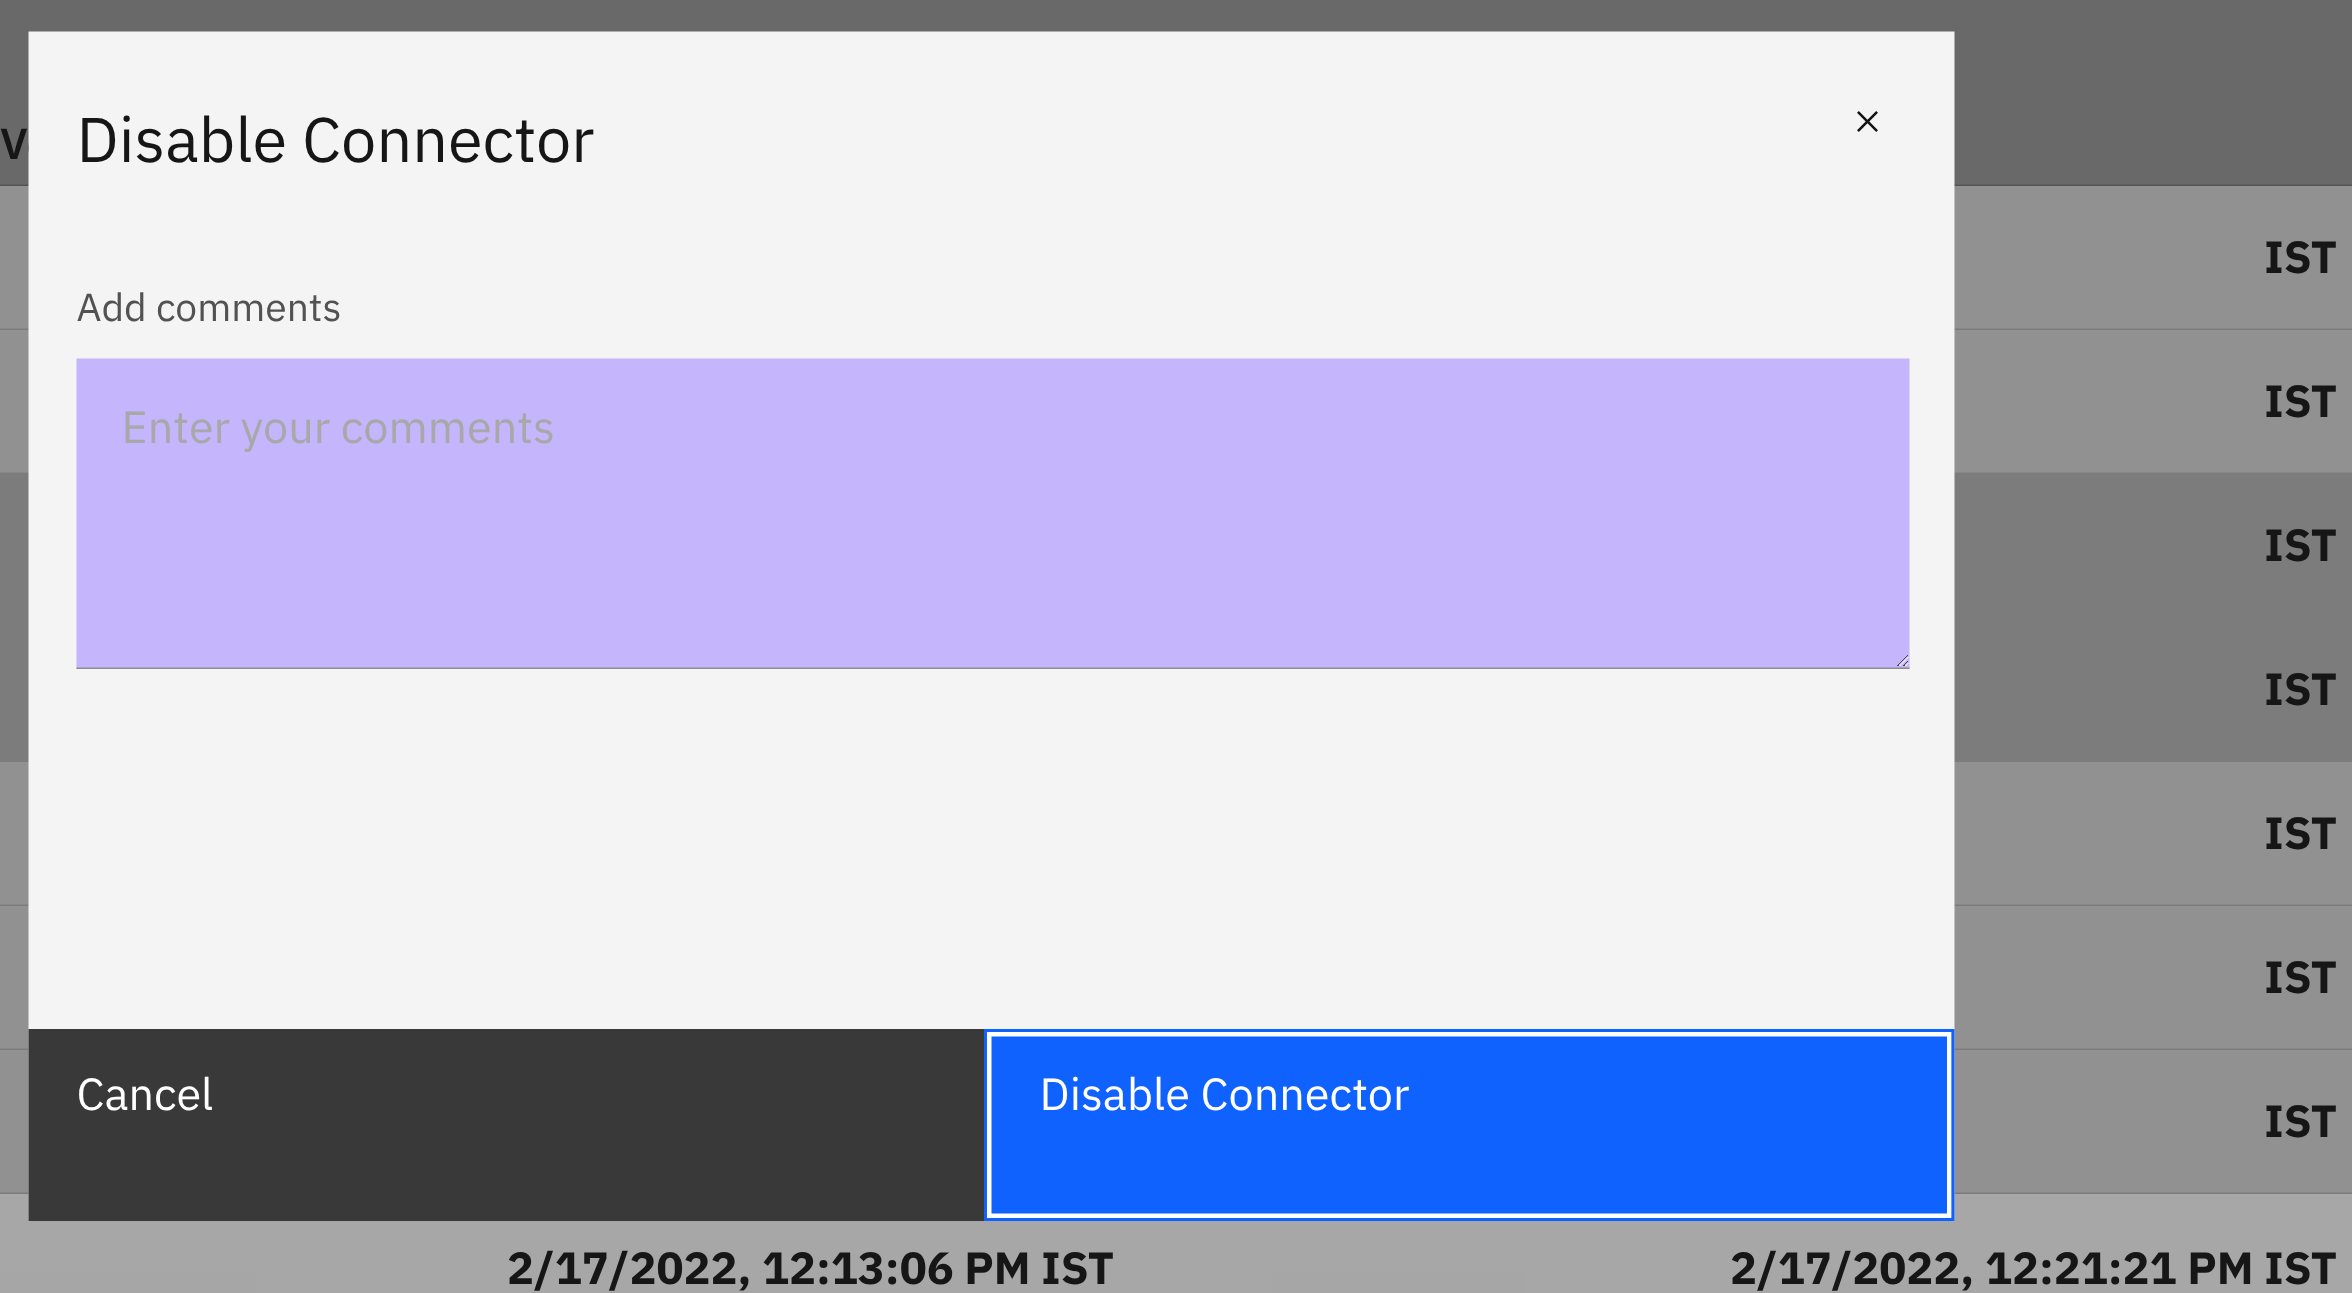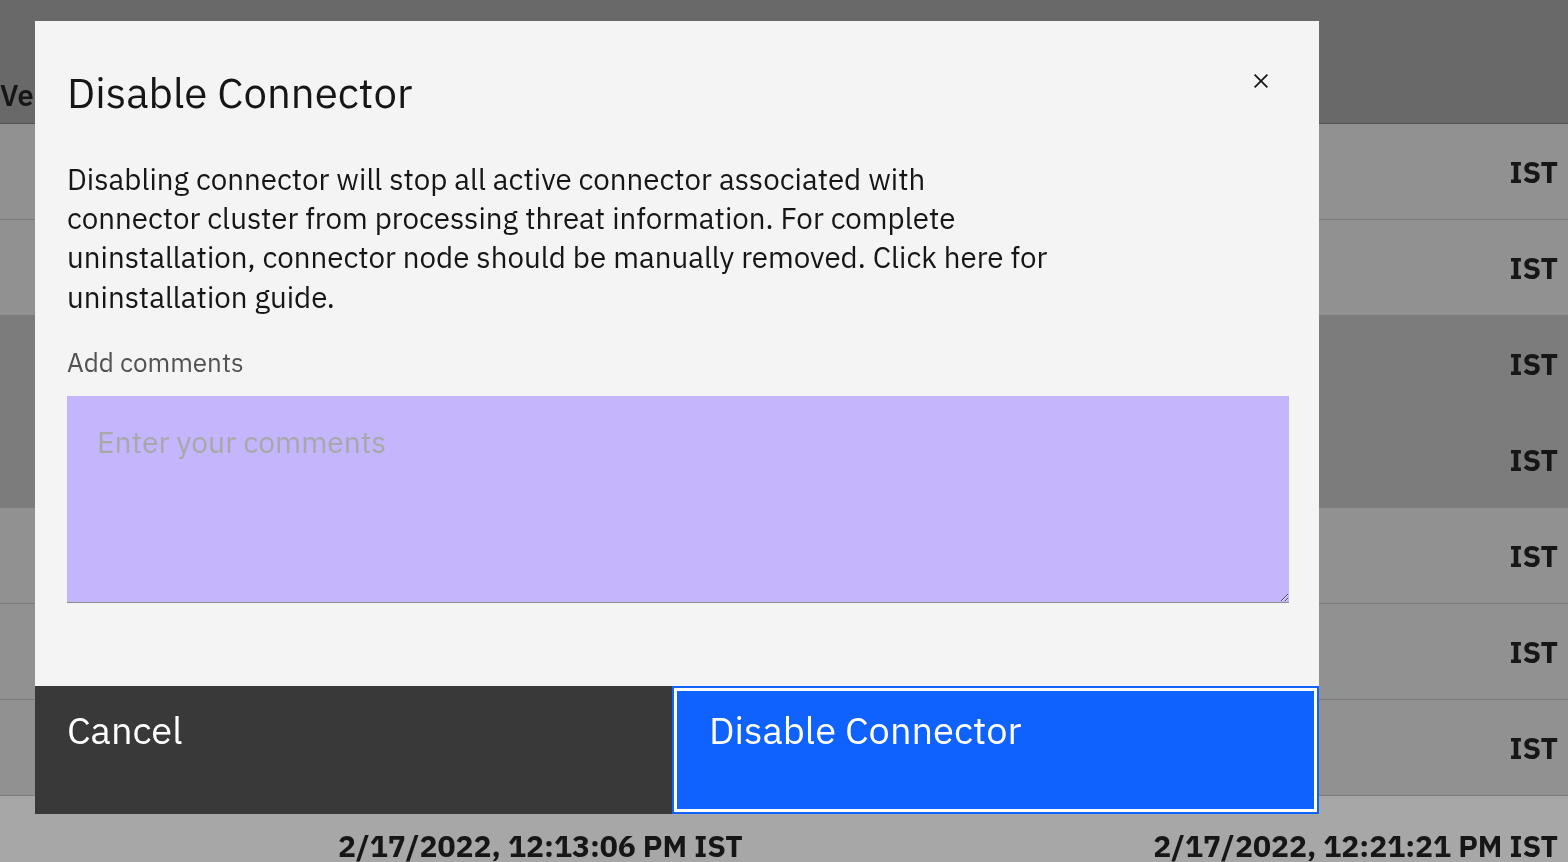--- a/index.html
+++ b/index.html
@@ -72,21 +72,21 @@
       top: 0;
       left: 0;
       width: 100%;
       height: 100%;
       background: rgba(22, 22, 22, 0.3);
     }
 
     .modal {
       position: absolute;
       top: 21px;
-      left: 35px;
+      left: 19px;
       width: 1284px;
       height: 793px;
       background: #f4f4f4;
       display: flex;
       flex-direction: column;
     }
 
     .modal-header {
       padding: 44px 32px 0 32px;
       display: flex;
@@ -155,21 +155,21 @@
     }
 
     .modal-footer {
       display: flex;
       height: 128px;
     }
 
     .btn {
       flex: 1;
       border: none;
-      font-size: 38px;
+      font-size: 30px;
       text-align: left;
       padding: 0 0 42px 32px;
       cursor: pointer;
       font-family: inherit;
       display: flex;
       align-items: center;
     }
 
     .btn-cancel {
       background: #393939;
@@ -225,21 +225,20 @@
     <h2 class="modal-title">Disable Connector</h2>
     <button class="close-btn">
       <span>
         <svg viewBox="0 0 32 32" fill="#161616">
             <polygon points="24 9.4 22.6 8 16 14.6 9.4 8 8 9.4 14.6 16 8 22.6 9.4 24 16 17.4 22.6 24 24 22.6 17.4 16 24 9.4"></polygon>
           </svg>
       </span>
     </button>
   </div>
   <div class="modal-body">
-    <p class="modal-description">Disabling connector will stop all active connector associated with connector cluster from processing threat information. For complete uninstallation, connector node should be manually removed. Click here for uninstallation guide.</p>
     <div class="comments-label">Add comments</div>
     <textarea class="comments-textarea" placeholder="Enter your comments" style=""></textarea>
   </div>
   <div class="modal-footer">
     <button class="btn btn-cancel">Cancel</button>
     <button class="btn btn-primary">Disable Connector</button>
   </div>
 </div>
 
 </body></html>

